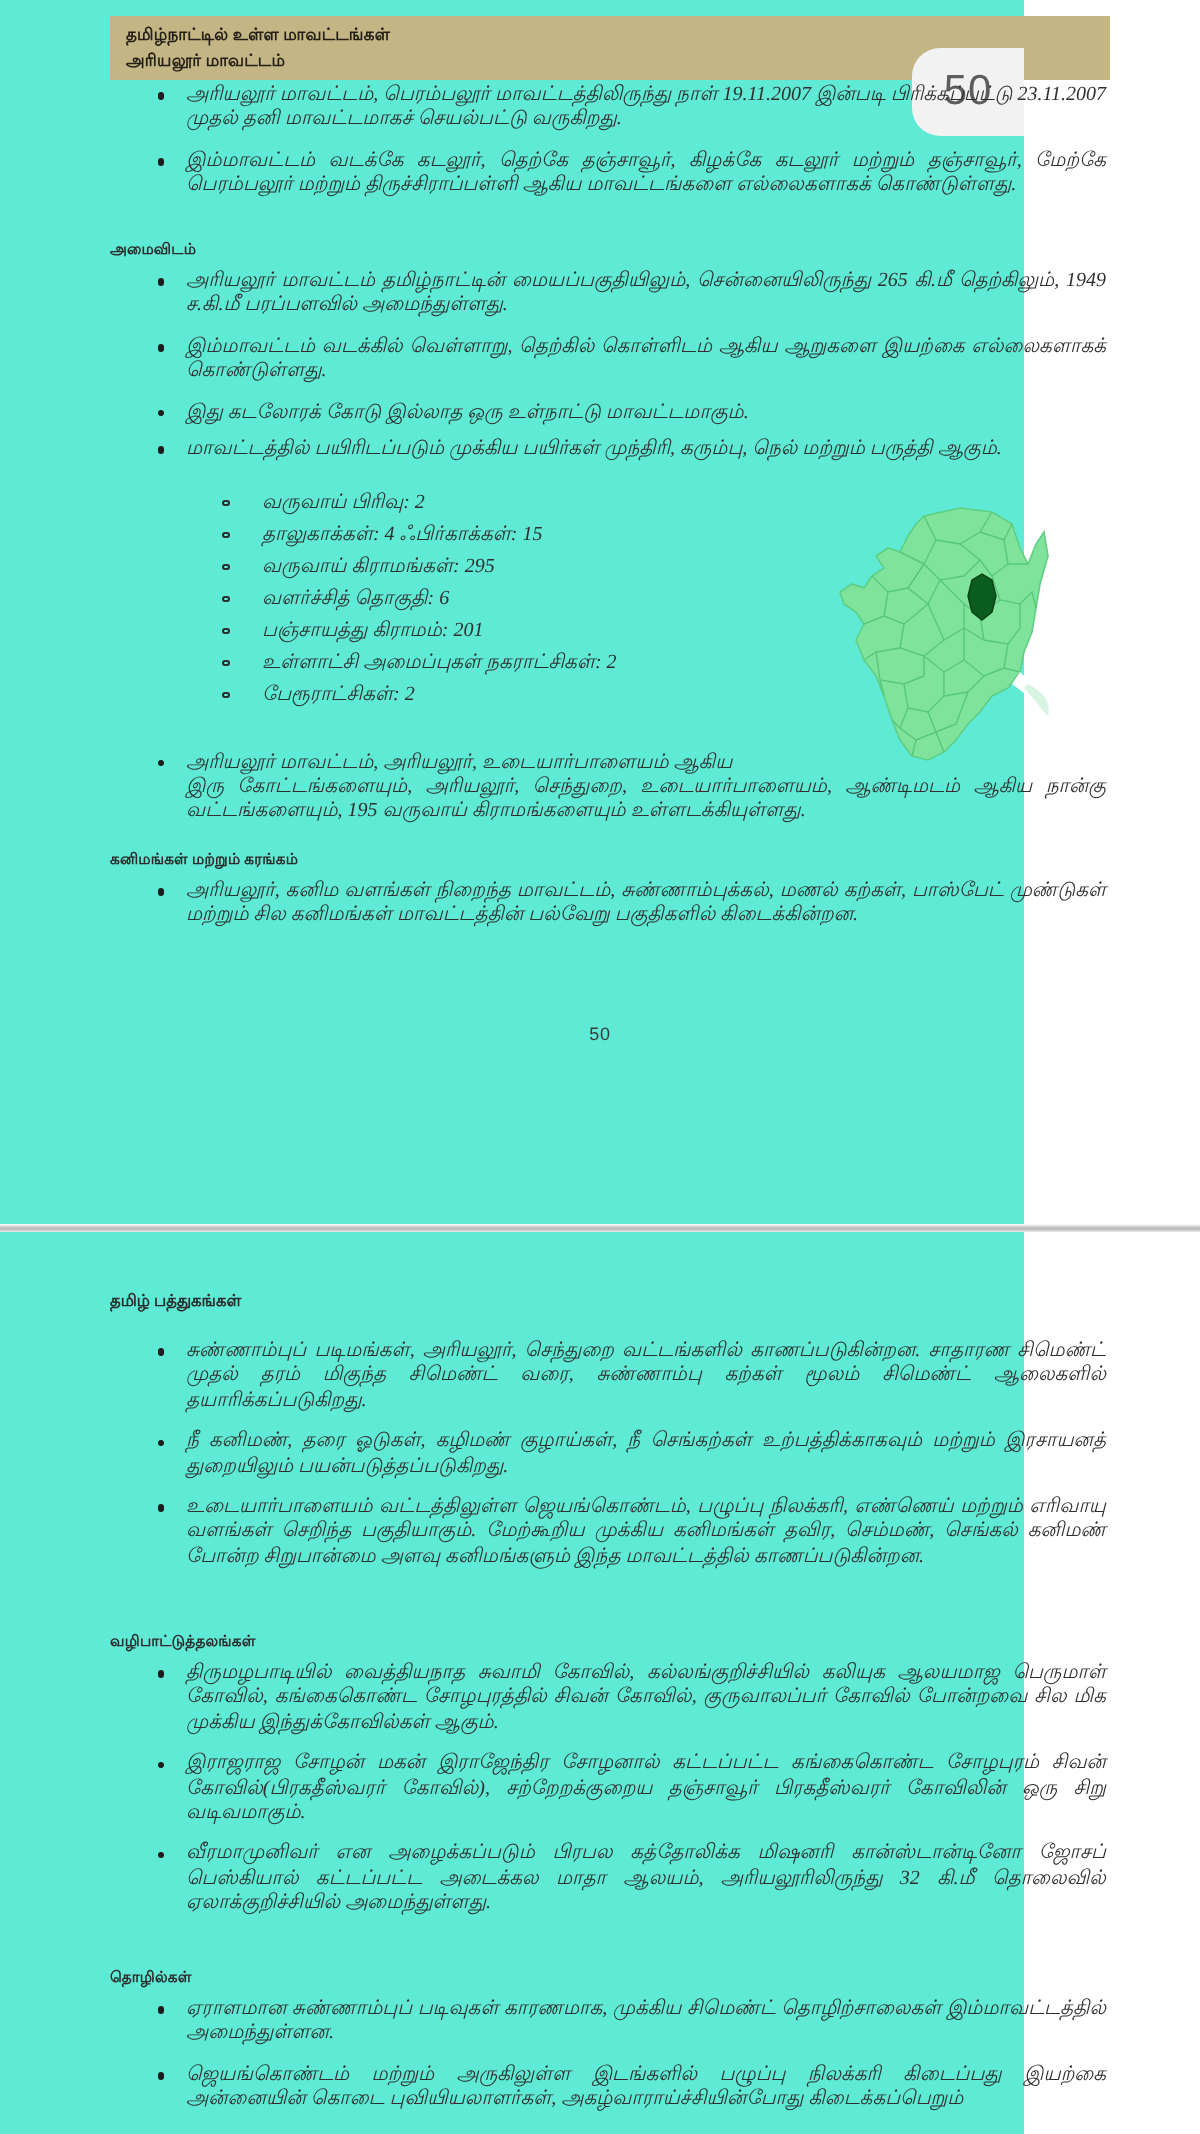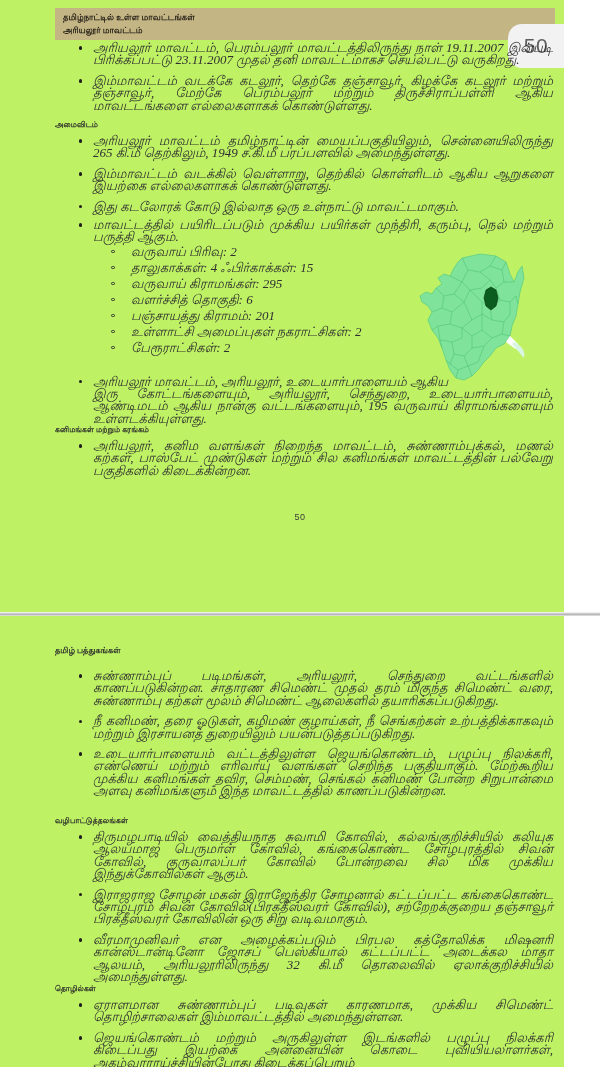--- a/index.html
+++ b/index.html
@@ -13,22 +13,22 @@
     position: relative;
     overflow: hidden;
     font-family: "Liberation Serif", "DejaVu Serif", serif;
     color: #2b2b2b;
   }
 
   
   .page {
     position: absolute;
     left: 0;
-    width: 564px;
-    background: #bef264;
+    width: 512px;
+    background: #5eead4;
     box-sizing: border-box;
   }
   #page-one { top: 0; height: 612px; }
   #page-two { top: 616px; height: 451px; }
 
   .page-divider {
     position: absolute;
     left: 0;
     top: 612px;
     width: 600px;
@@ -100,21 +100,21 @@
 
   ul.bullets, ul.subs {
     list-style: none;
     margin: 0;
     padding: 0;
   }
   ul.bullets > li {
     position: relative;
     padding-left: 38px;
     margin-bottom: 8px;
-    font-size: 13px;
+    font-size: 10px;
     font-style: italic;
     line-height: 12.4px;
     text-align: justify;
     padding-right: 2px;
     color: #2f2f2f;
   }
   ul.bullets > li::before {
     content: "";
     position: absolute;
     left: 24px;
@@ -123,21 +123,21 @@
     height: 3.4px;
     background: #1d1d1d;
     border-radius: 50%;
   }
   ul.bullets > li.tight { margin-bottom: 6px; }
 
   ul.subs > li {
     position: relative;
     padding-left: 76px;
     margin-bottom: 4.5px;
-    font-size: 13px;
+    font-size: 10px;
     font-style: italic;
     line-height: 11.5px;
     color: #2f2f2f;
   }
   ul.subs > li::before {
     content: "";
     position: absolute;
     left: 56px;
     top: 3.6px;
     width: 3.6px;

